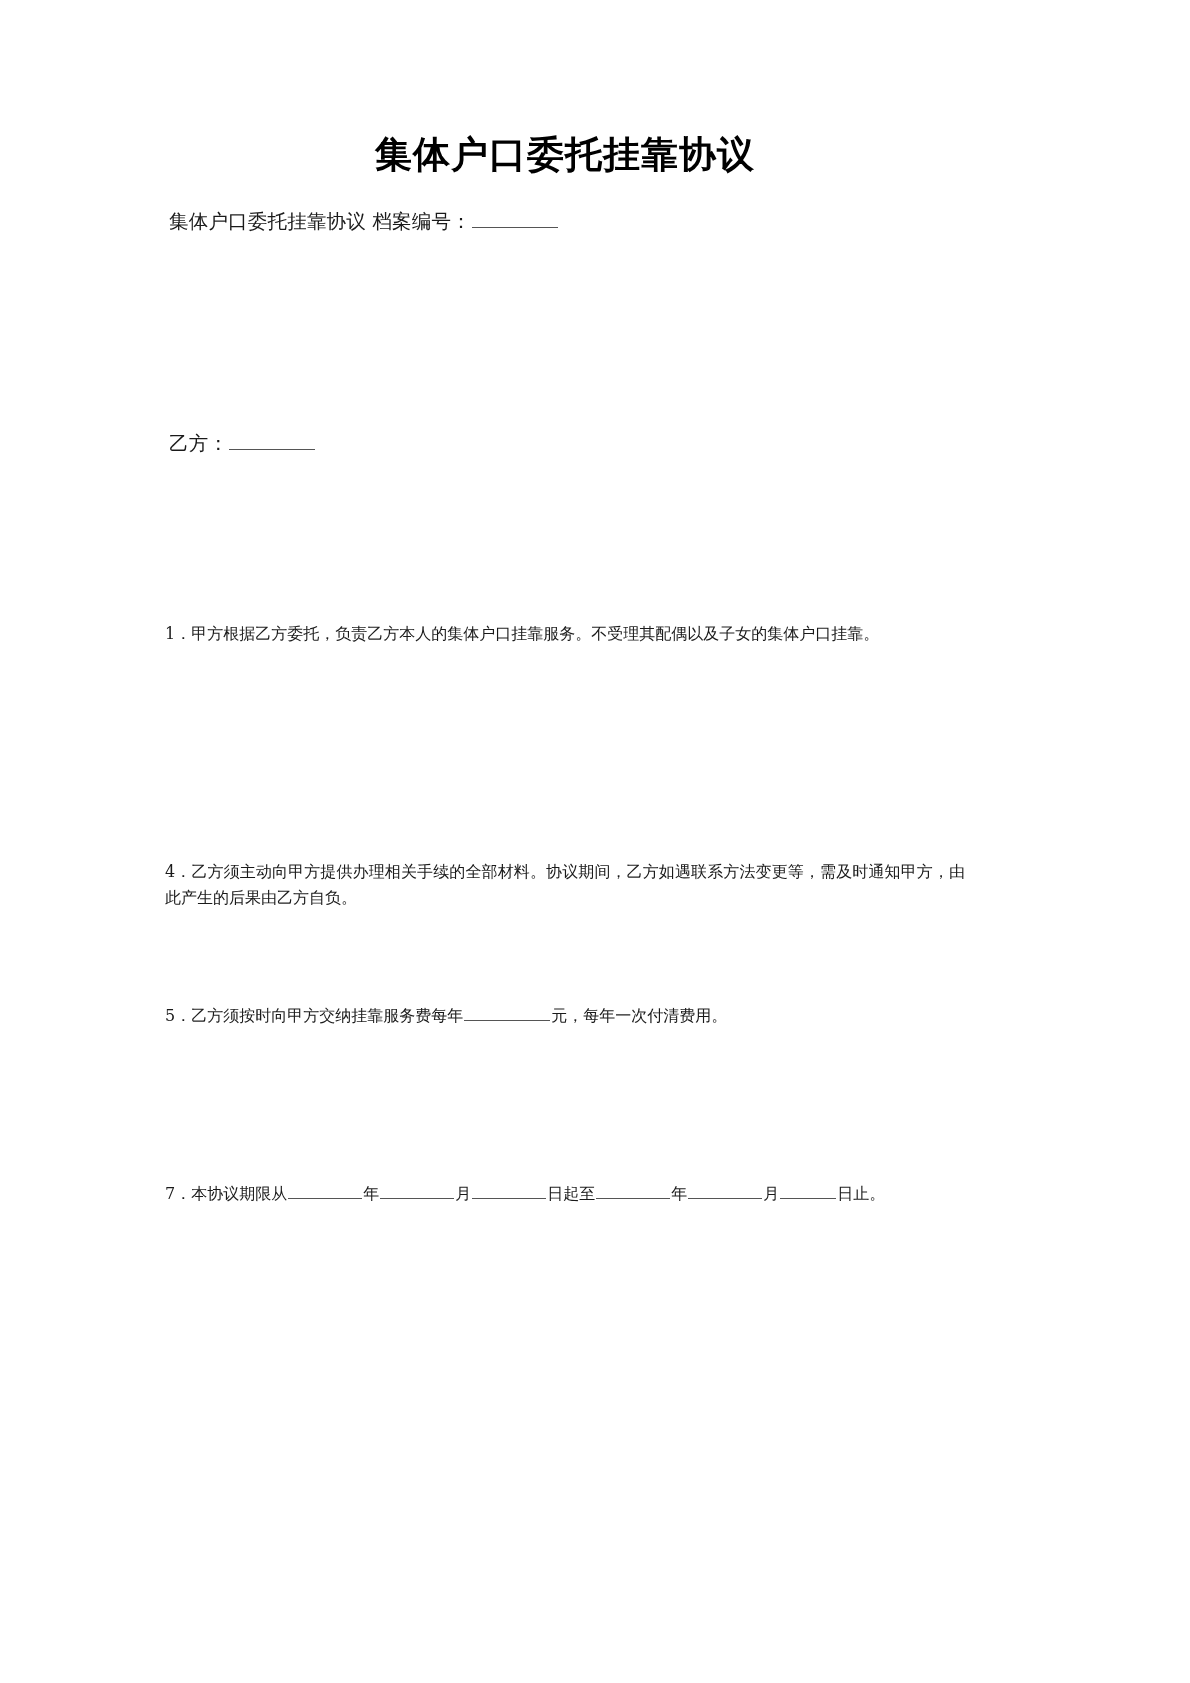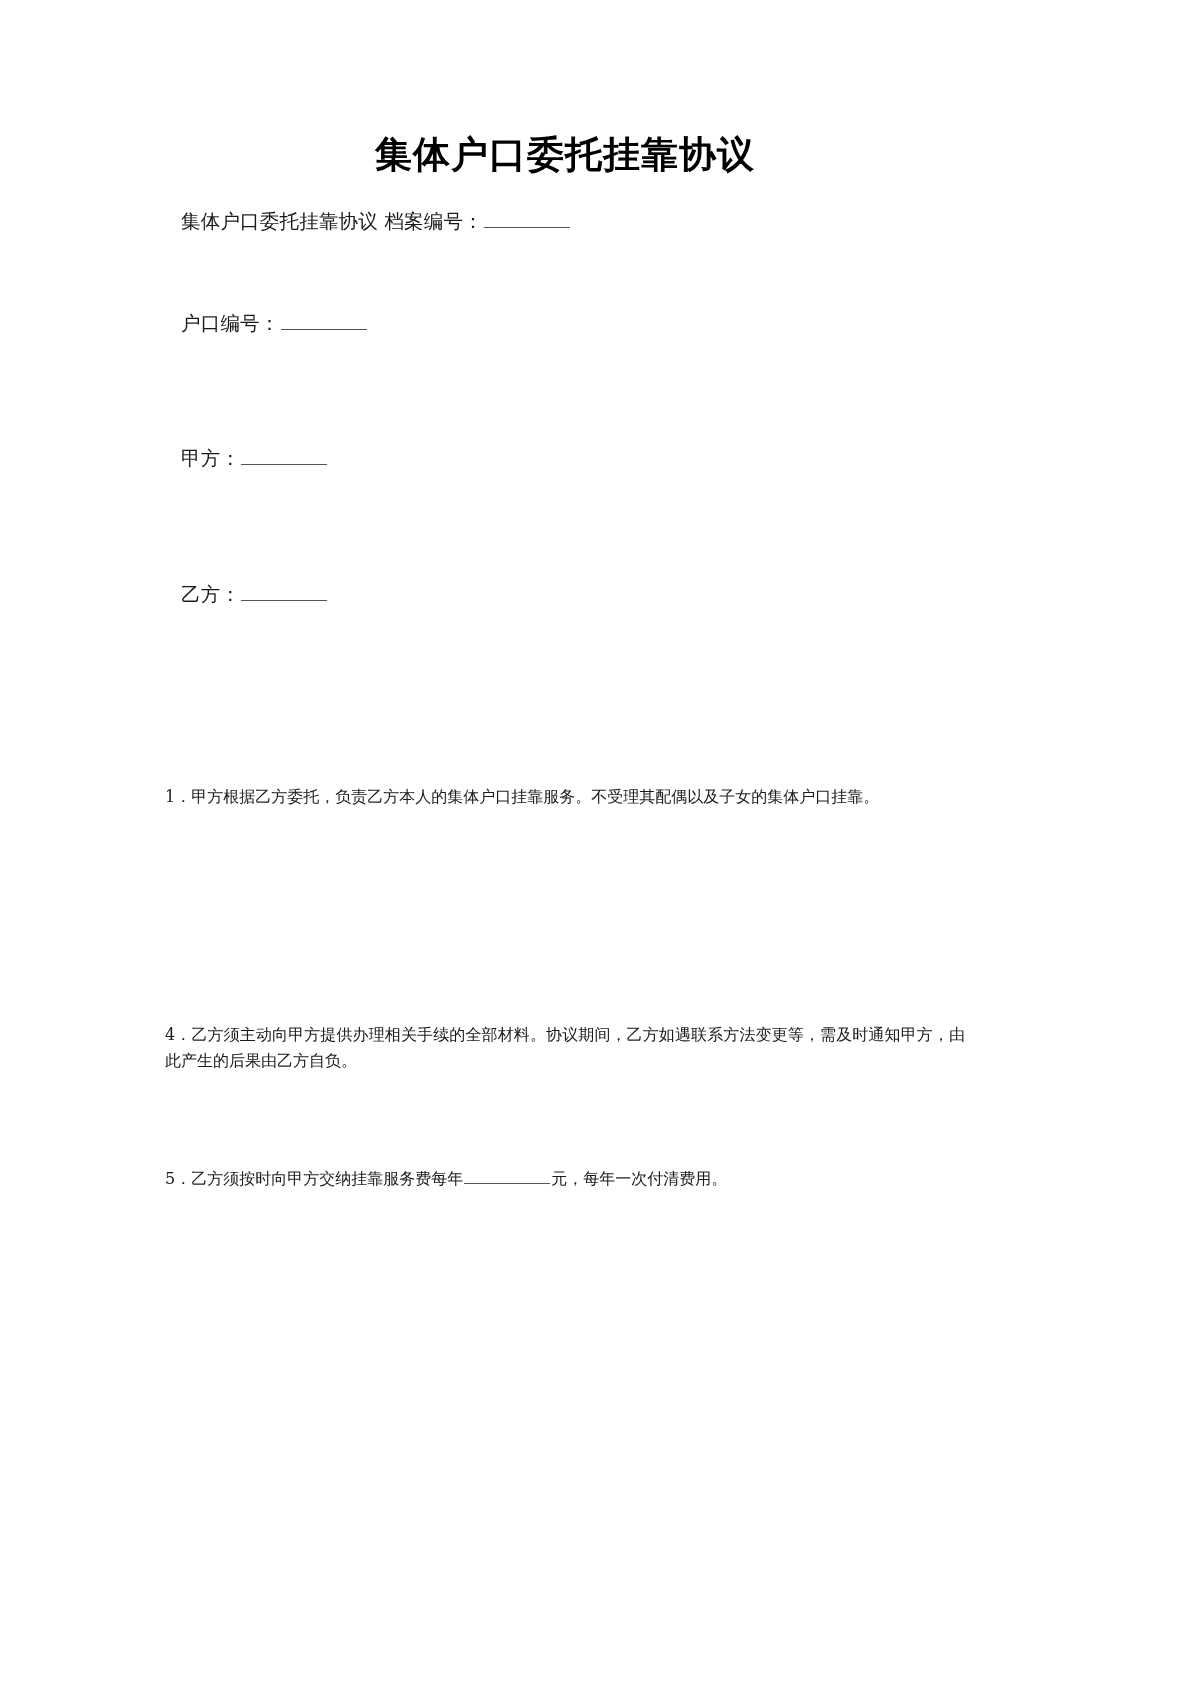--- a/index.html
+++ b/index.html
@@ -32,21 +32,21 @@
     font-size: 37px;
     line-height: 1.35;
     text-align: center;
     letter-spacing: 1px;
     margin: 0 0 26px 0;
     color: #000;
   }
   .para {
     font-size: 19.5px;
     line-height: 1.62;
-    margin: 16px;
+    margin: 4px;
     text-align: justify;
     color: #1a1a1a;
     letter-spacing: 0.2px;
   }
   .gap-sm { height: 38px; }
   .gap-md { height: 60px; }
   .gap-lg { height: 72px; }
   .gap-xl { height: 82px; }
   .blank {
     display: inline-block;
@@ -66,25 +66,23 @@
 
 <div class="page">
   <div class="content">
 
     <h1 class="doc-title">集体户口委托挂靠协议</h1>
 
     <p class="para"><span>集体户口委托挂靠协议  档案编号：</span><span class="blank"></span></p>
 
     <div class="gap-sm"></div>
 
-    <p class="para"><span>户口编号：</span><span class="blank"></span></p>
 
     <div class="gap-lg"></div>
 
-    <p class="para"><span>甲方：</span><span class="blank"></span></p>
 
     <div class="gap-lg"></div>
 
     <p class="para"><span>乙方：</span><span class="blank"></span></p>
 
     <div class="gap-xl"></div>
 
 
     <div class="gap-md"></div>
 
@@ -102,17 +100,18 @@
 
     <div class="gap-md"></div>
 
     <p class="item"><span class="num">5．</span><span>乙方须按时向甲方交纳挂靠服务费每年</span><span class="blank"></span><span>元，每年一次付清费用。</span></p>
 
     <div class="gap-md"></div>
 
 
     <div class="gap-md"></div>
 
+    <p class="item"><span class="num">7．</span><span>本协议期限从</span><span class="blank s"></span><span>年</span><span class="blank s"></span><span>月</span><span class="blank s"></span><span>日起至</span><span class="blank s"></span><span>年</span><span class="blank s"></span><span>月</span><span class="blank t"></span><span>日止。</span></p>
 
     <div class="gap-md"></div>
 
   </div>
 </div>
 
 </body></html>

